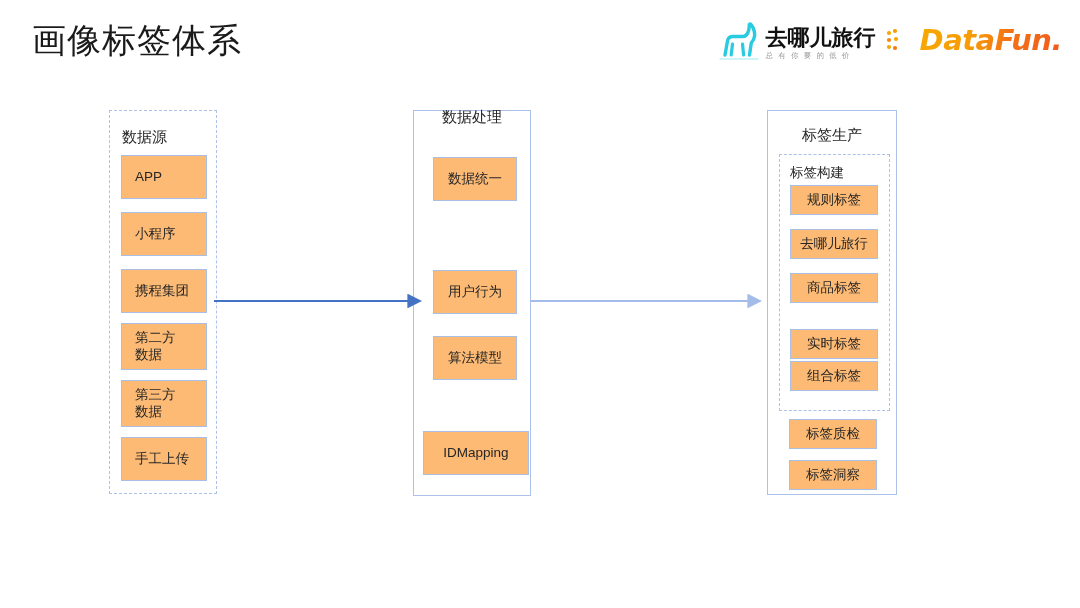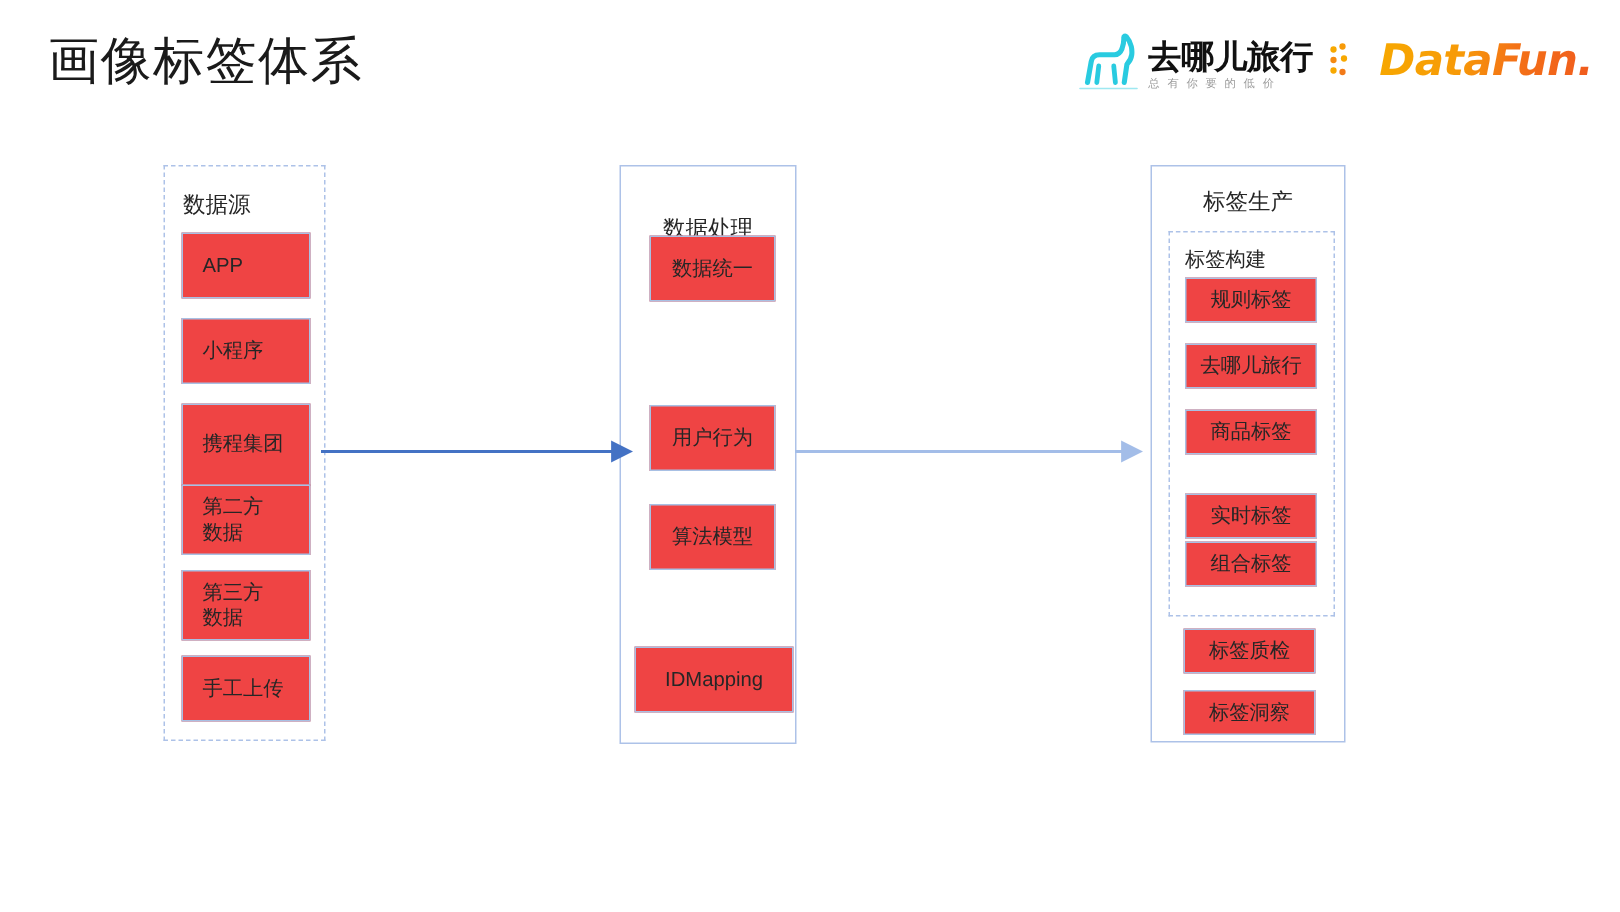--- a/index.html
+++ b/index.html
@@ -106,21 +106,21 @@
     color: #262626;
     line-height: 1;
     white-space: nowrap;
   }
   .col-title.left   { text-align: left; padding-left: 12px; }
   .col-title.center { text-align: center; }
 
   .node {
     position: absolute;
     border: 1px solid #a8c0e4;
-    background: #ef4444;
+    background: #fdba74;
     font-size: 13.5px;
     color: #262626;
     display: flex;
     align-items: center;
     line-height: 1.22;
   }
   .node.left   { justify-content: flex-start; padding-left: 13px; text-align: left; }
   .node.center { justify-content: center; text-align: center; }
 
   .subgroup {
@@ -184,33 +184,33 @@
 
   </div>
 
   <div class="column col-dashed" style="left:109px; top:110px; width:108px; height:384px;">
     <div class="col-title left" style="top:18px;">数据源</div>
 
     <div class="node left" style="left:11px; top:44px; width:86px; height:44px;">APP</div>
 
     <div class="node left" style="left:11px; top:101px; width:86px; height:44px;">小程序</div>
 
-    <div class="node left" style="left:11px; top:158px; width:86px; height:55px;">携程集团</div>
+    <div class="node left" style="left:11px; top:158px; width:86px; height:44px;">携程集团</div>
 
     <div class="node left" style="left:11px; top:212px; width:86px; height:47px; white-space:pre-line;">第二方
 数据</div>
 
     <div class="node left" style="left:11px; top:269px; width:86px; height:47px; white-space:pre-line;">第三方
 数据</div>
 
     <div class="node left" style="left:11px; top:326px; width:86px; height:44px;">手工上传</div>
   </div>
 
   <div class="column col-solid" style="left:413px; top:110px; width:118px; height:386px;">
-    <div class="col-title center" style="top:34px;">数据处理</div>
+    <div class="col-title center" style="top:0;font-family:Liberation Mono, monospace;">数据处理</div>
 
     <div class="node center" style="left:19px; top:46px; width:84px; height:44px;">数据统一</div>
 
     <div class="node center" style="left:19px; top:137px; width:84px; height:44px;margin-top:22px;">用户行为</div>
 
     <div class="node center" style="left:19px; top:225px; width:84px; height:44px;">算法模型</div>
 
     <div class="node center" style="left:9px; top:320px; width:106px; height:44px;">IDMapping</div>
   </div>
 

